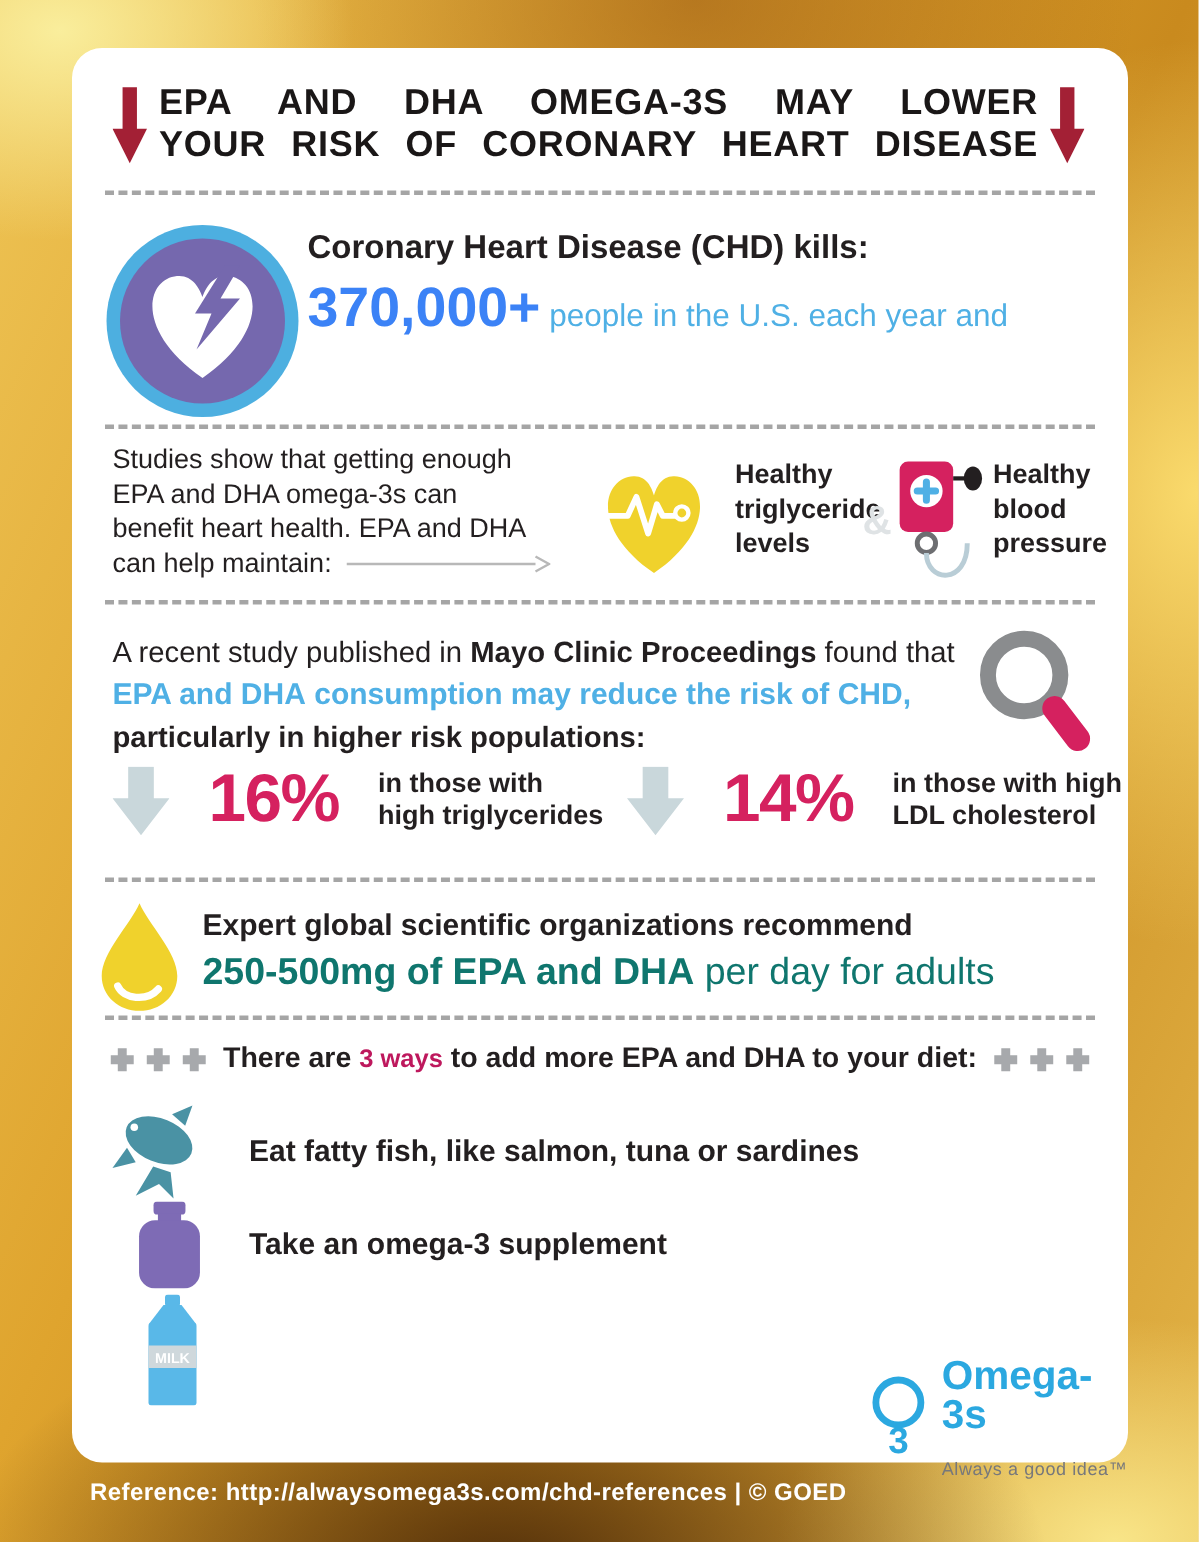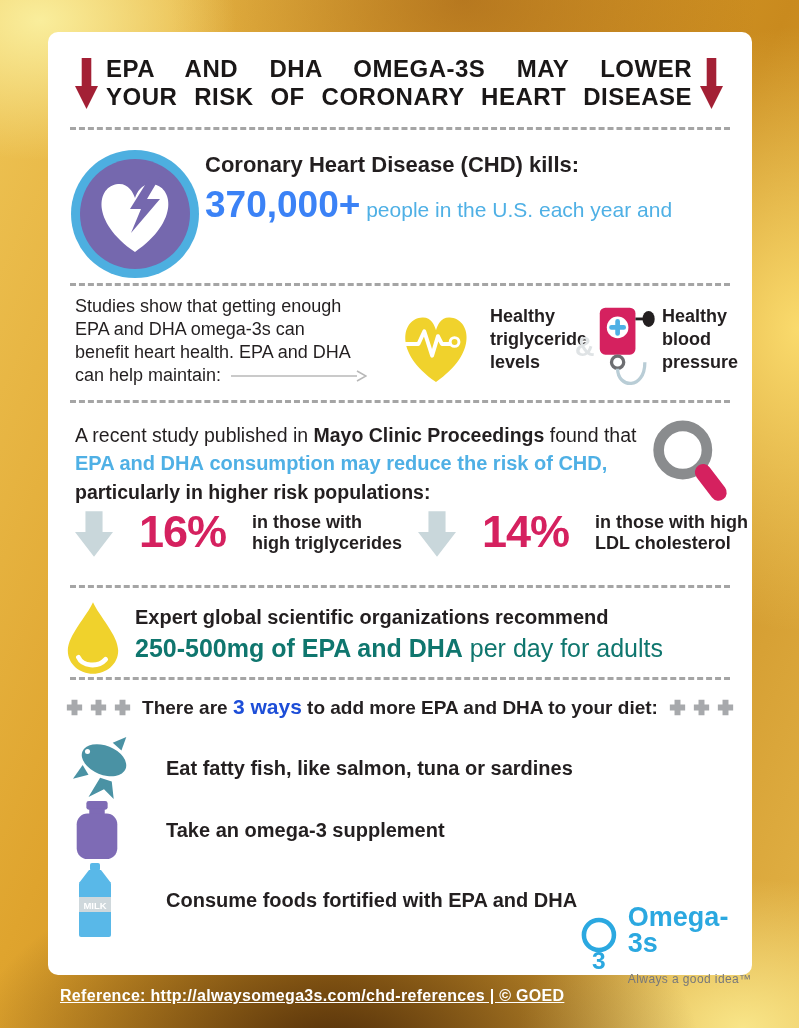--- a/index.html
+++ b/index.html
@@ -9,21 +9,21 @@
     background:
       radial-gradient(ellipse 280px 200px at 5% 2%, rgba(250,240,160,.95) 0%, rgba(250,240,160,0) 70%),
       radial-gradient(ellipse 420px 300px at 58% 0%, rgba(150,85,20,.55) 0%, rgba(150,85,20,0) 70%),
       radial-gradient(ellipse 320px 420px at 100% 32%, rgba(252,222,112,.95) 0%, rgba(252,222,112,0) 72%),
       radial-gradient(ellipse 520px 280px at 42% 102%, rgba(70,38,8,.9) 0%, rgba(70,38,8,0) 70%),
       radial-gradient(ellipse 300px 200px at 93% 100%, rgba(250,232,140,.95) 0%, rgba(250,232,140,0) 75%),
       linear-gradient(115deg,#eec455 0%,#dfa42e 35%,#c98a1e 62%,#e2b347 100%);
   }
   .card{
     position:absolute;left:48px;top:32px;width:704px;height:943px;
-    background:#fff;border-radius:10px;
+    background:#fff;border-radius:20px;
   }
   .abs{position:absolute;}
   .divider{position:absolute;left:22px;right:22px;border-top:3px dashed #a5a5a5;height:0;}
   .b{font-weight:bold;}
 
   
   .title-text{
     position:absolute;left:58px;top:23px;width:586px;
     font-weight:bold;color:#1a1717;font-size:24px;line-height:28px;letter-spacing:.5px;
     text-align:justify;
@@ -52,31 +52,31 @@
   .stat-pct{font-size:45px;line-height:46px;font-weight:bold;color:#d5215f;letter-spacing:-1px;}
   .stat-label{font-size:18px;font-weight:bold;color:#231f20;line-height:21px;margin-top:3px;}
 
   
   .rec1{position:absolute;left:87px;top:574px;font-size:20px;font-weight:bold;color:#231f20;}
   .rec2{position:absolute;left:87px;top:602px;font-size:25px;white-space:nowrap;color:#0f766e;}
 
   
   .ways-intro{position:absolute;left:0;top:663px;width:704px;display:flex;justify-content:center;align-items:center;gap:7px;}
   .ways-text{font-size:19px;font-weight:bold;color:#231f20;white-space:nowrap;}
-  .ways-hl{font-size:21px;font-weight:bold;color:#1d4ed8;}
+  .ways-hl{font-size:17px;font-weight:bold;color:#be185d;}
   .way-row{position:absolute;left:24px;display:flex;align-items:center;gap:28px;}
-  .way-icon{width:66px;display:flex;justify-content:flex-start;}
+  .way-icon{width:66px;display:flex;justify-content:flex-end;}
   .way-label{font-size:20px;font-weight:bold;color:#231f20;white-space:nowrap;}
 
   
   .logo{position:absolute;left:530px;top:872px;display:flex;align-items:center;gap:8px;}
   .logo-name{font-size:27px;font-weight:bold;color:#2ba8e0;line-height:26px;}
   .logo-tag{font-size:12px;color:#77787b;letter-spacing:.4px;margin-top:16px;}
 
-  .footer{position:absolute;left:60px;top:987px;font-size:16px;font-weight:bold;color:#fff;letter-spacing:.3px;text-decoration:underline;}
+  .footer{position:absolute;left:60px;top:987px;font-size:16px;font-weight:bold;color:#fff;letter-spacing:.3px;}
 </style>
 </head>
 <body>
 
 <div class="card">
 
   <svg class="abs" style="left:27px;top:25px" width="23" height="53" viewBox="0 0 24 53">
     <path d="M7 0 h10 v29 h7 L12 53 L0 29 h7 Z" fill="#a32035"></path>
   </svg>
   <div class="title-text">
@@ -243,21 +243,20 @@
       <svg width="46" height="74" viewBox="0 0 46 74">
         <g fill="#59b8e8">
           <rect x="18" y="0" width="10" height="8" rx="2"></rect>
           <path d="M7 20 L17 7 H29 L39 20 Z"></path>
           <rect x="7" y="19" width="32" height="55" rx="2"></rect>
         </g>
         <rect x="7" y="34" width="32" height="15" fill="#cfd8dc"></rect>
         <text x="23" y="45.5" font-size="9.5" font-weight="bold" fill="#fff" text-anchor="middle" font-family="Liberation Sans, sans-serif">MILK</text>
       </svg>
     </span>
-    <span class="way-label">Consume foods fortified with EPA and DHA</span>
   </div>
 
   <div class="logo">
     <svg width="44" height="62" viewBox="0 0 46 64">
       <circle cx="23" cy="21" r="16.5" fill="none" stroke="#2ba8e0" stroke-width="5"></circle>
       <text x="23" y="58" font-size="27" font-weight="bold" fill="#2ba8e0" text-anchor="middle" font-family="Liberation Sans, sans-serif">3</text>
     </svg>
     <div>
       <div class="logo-name">Omega-3s</div>
       <div class="logo-tag">Always a good idea™</div>

